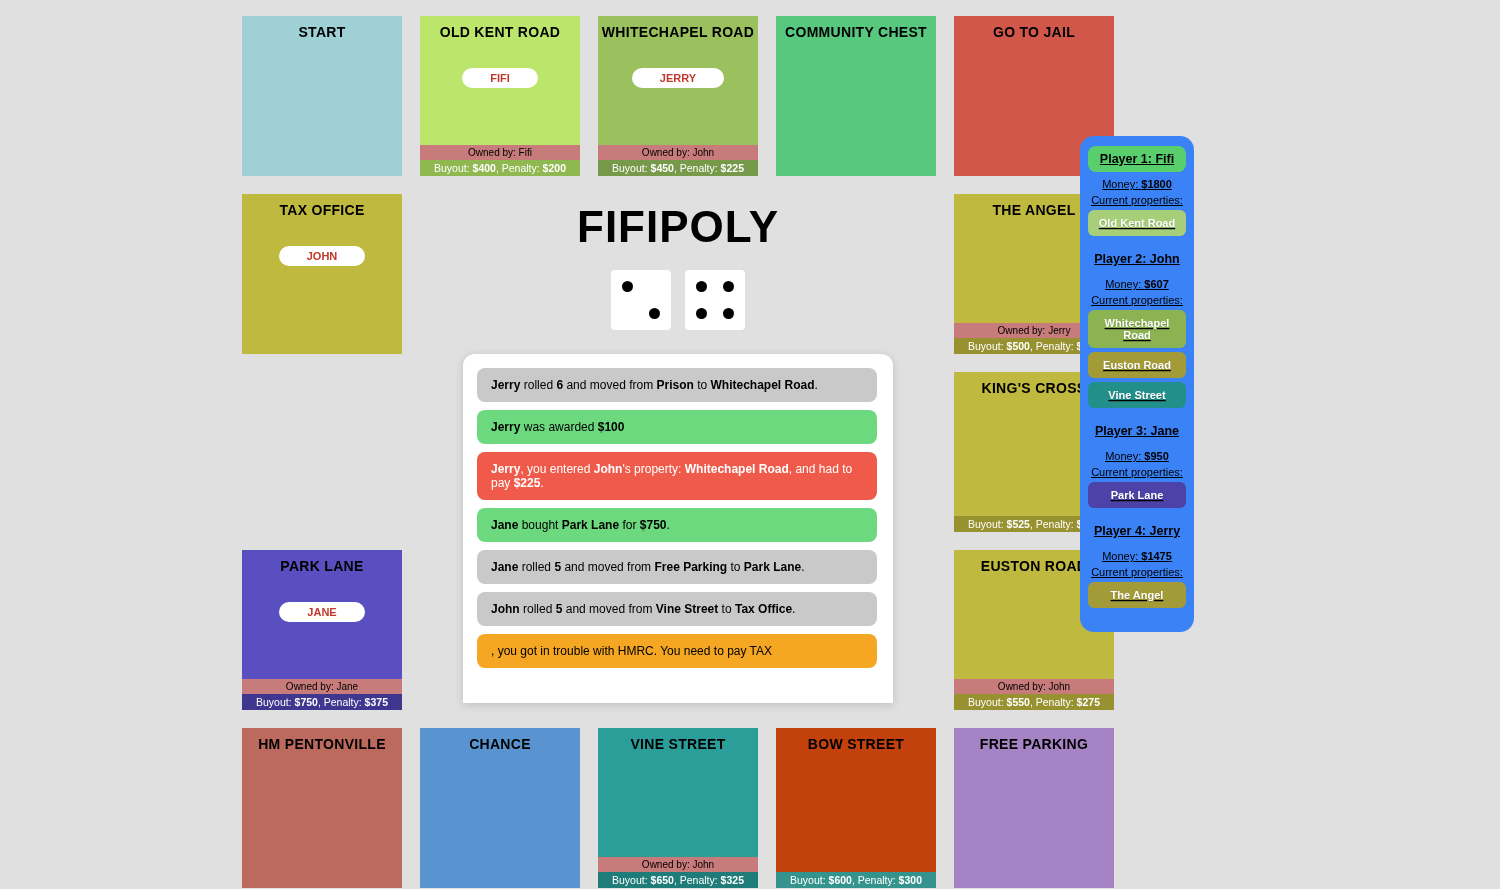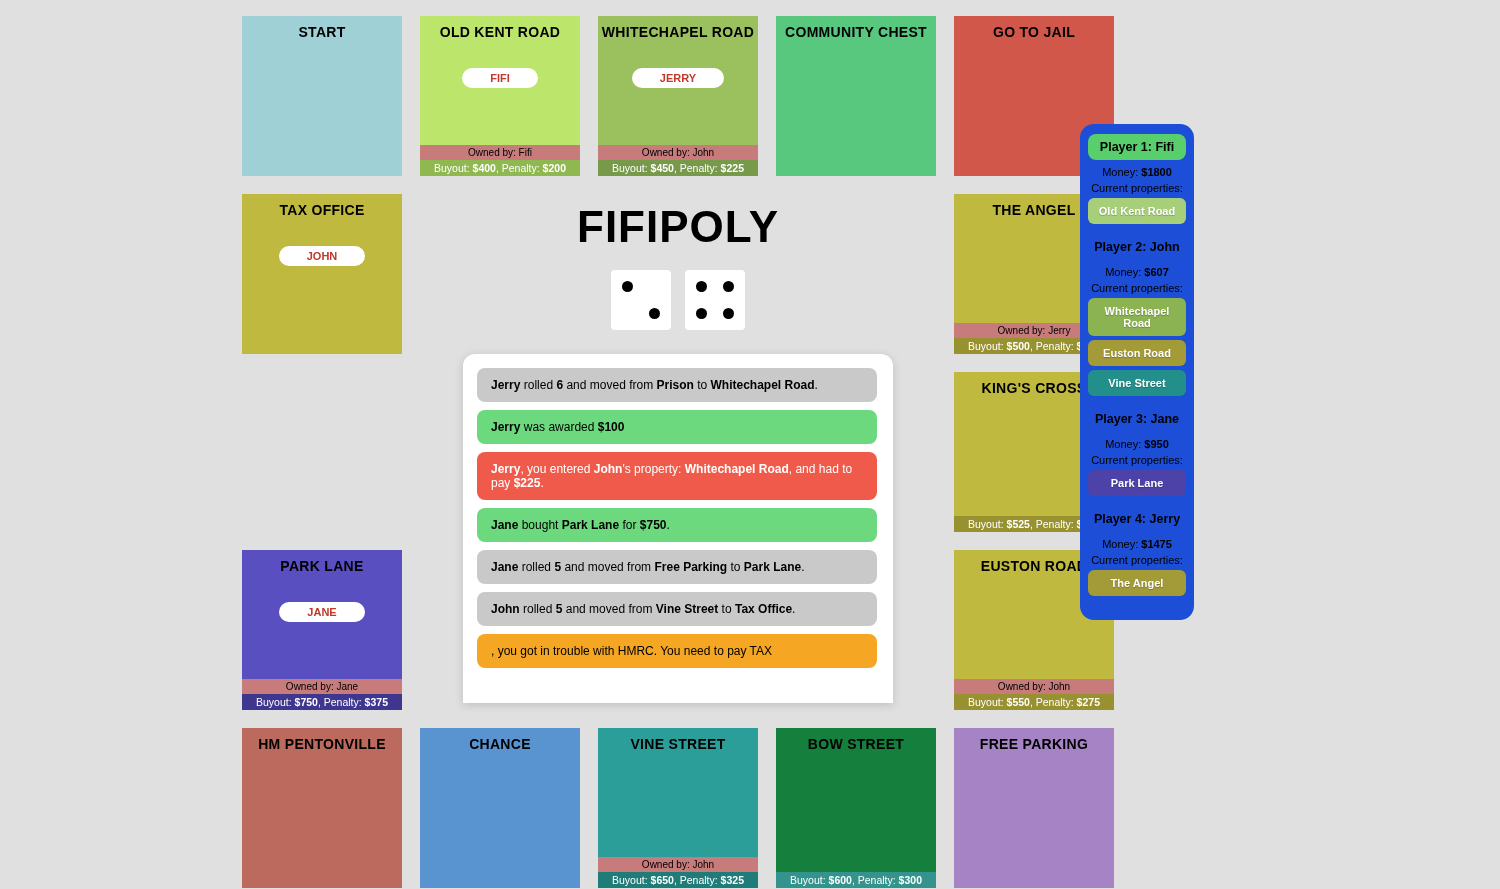--- a/index.html
+++ b/index.html
@@ -102,25 +102,26 @@
     margin-bottom: 8px;
     color: #000;
   }
   .log-entry.info { background: #c9c9c9; }
   .log-entry.award { background: #6dd97e; }
   .log-entry.attack { background: #ef5a4a; color: #fff; }
   .log-entry.warn { background: #f5a623; color: #000; }
   .side {
     position: absolute;
     right: 306px;
-    top: 124px;
+    top: 136px;
     width: 114px;
-    background: #1d4ed8;
+    background: #3b82f6;
     border-radius: 14px;
     padding: 10px 8px 14px;
+    text-decoration: underline;
   }
   .player-block { text-align: center; font-size: 12px; margin-bottom: 10px; }
   .player-head { font-weight: 700; padding: 6px 4px; border-radius: 8px; margin-bottom: 6px; font-size: 12.5px; }
   .active { background: #58cf6c; }
   .prop-pill {
     color: #fff;
     font-weight: 600;
     font-size: 11px;
     padding: 7px 4px;
     border-radius: 6px;
@@ -187,21 +188,21 @@
         <div class="tile-name">HM PENTONVILLE</div>
       </div>
     <div class="tile" style="grid-area: 5 / 2; background: rgb(90, 148, 208);">
         <div class="tile-name">CHANCE</div>
       </div>
     <div class="tile" style="grid-area: 5 / 3; background: rgb(43, 158, 154);">
         <div class="tile-name">VINE STREET</div>
         <div class="owner-strip">Owned by: John</div>
         <div class="price-strip" style="background: rgb(31, 124, 121);">Buyout: <b>$650</b>, Penalty: <b>$325</b></div>
       </div>
-    <div class="tile" style="grid-area: 5 / 4; background: #15803d;">
+    <div class="tile" style="grid-area: 5 / 4; background: #c2410c;">
         <div class="tile-name">BOW STREET</div>
         <div class="price-strip" style="background: rgb(52, 147, 141);">Buyout: <b>$600</b>, Penalty: <b>$300</b></div>
       </div>
     <div class="tile" style="grid-area: 5 / 5; background: rgb(165, 131, 196);">
         <div class="tile-name">FREE PARKING</div>
       </div>
 
     <div class="center">
       <div class="title">FIFIPOLY</div>
       <div class="dice-row">

